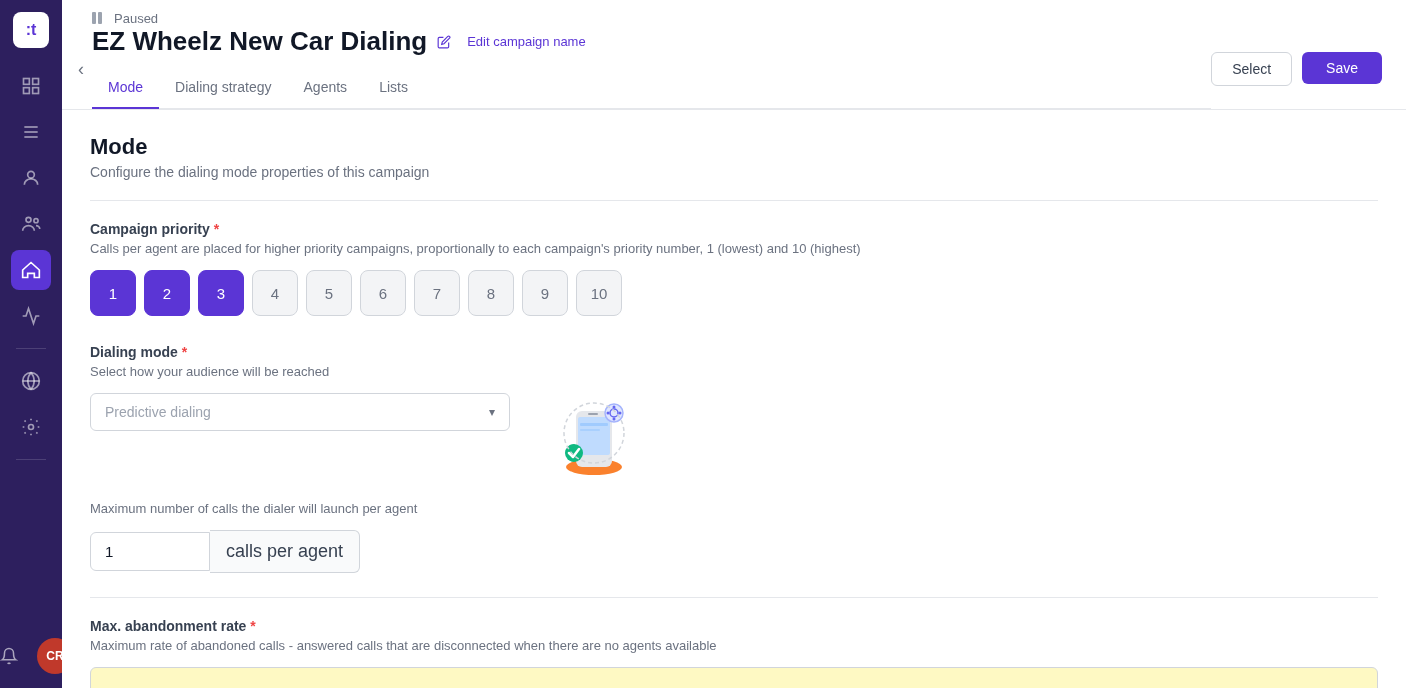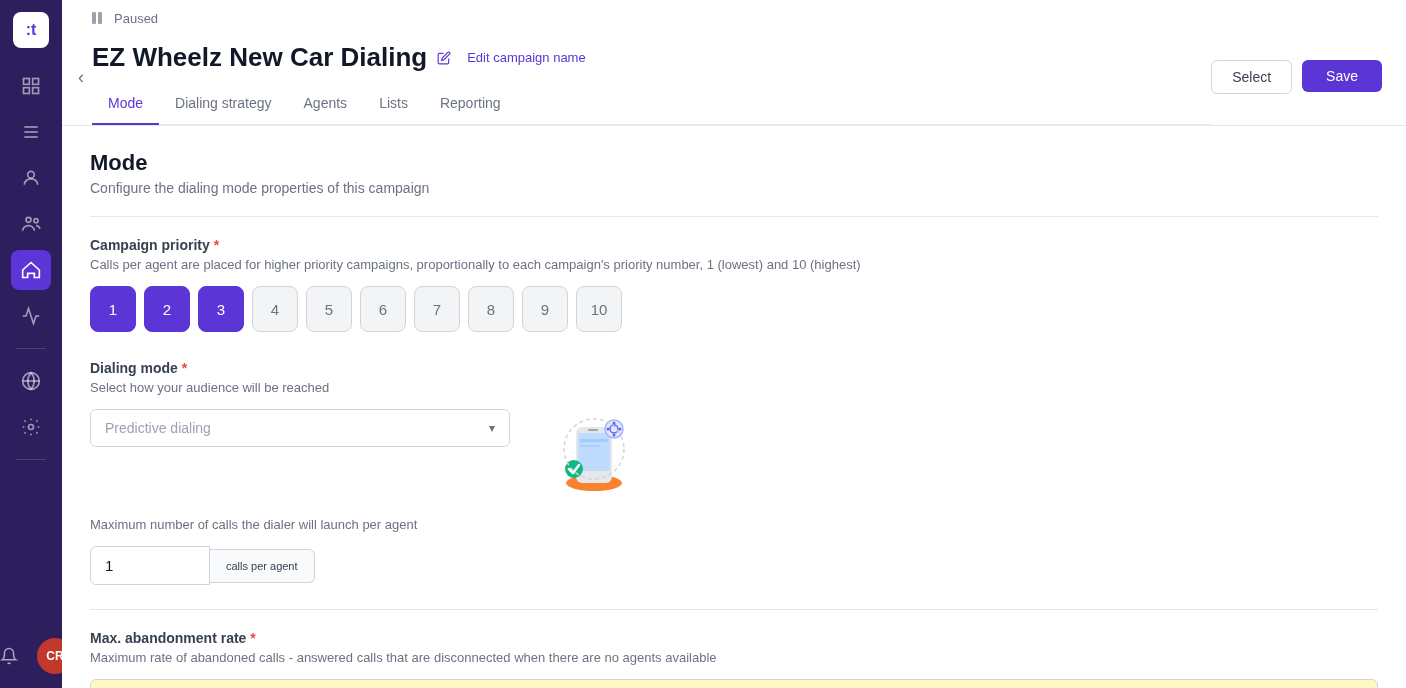--- a/index.html
+++ b/index.html
@@ -50,21 +50,21 @@
     .topbar {
       display: flex;
       align-items: center;
       padding: 10px 24px 0 16px;
       border-bottom: 1px solid #e5e7eb;
       flex-shrink: 0;
     }
     .topbar-left { flex: 1; }
     .paused-badge {
       display: flex; align-items: center; gap: 6px;
-      color: #6b7280; font-size: 13px; margin-bottom: 16px;
+      color: #6b7280; font-size: 13px; margin-bottom: 0;
     }
     .paused-icon { width: 16px; height: 16px; display: flex; align-items: center; gap: 2px; }
     .paused-bar { width: 4px; height: 12px; background: #9ca3af; border-radius: 1px; }
     .campaign-title-row { display: flex; align-items: center; gap: 10px; margin-bottom: 10px; }
     .campaign-title { font-size: 26px; font-weight: 700; color: #111827; }
     .edit-link { color: #5b35d5; font-size: 13px; display: flex; align-items: center; gap: 16px; cursor: pointer; white-space: nowrap; }
     .topbar-actions { display: flex; gap: 10px; align-items: flex-start; padding-top: 18px; }
     .btn-discard {
       padding: 8px 20px; border-radius: 6px; border: 1px solid #d1d5db;
       background: #fff; color: #374151; font-size: 14px; cursor: pointer;
@@ -124,21 +124,21 @@
     }
 
     
     .ratio-row { display: flex; align-items: center; gap: 0; }
     .ratio-input {
       width: 120px; padding: 10px 14px; border: 1px solid #d1d5db;
       border-radius: 6px 0 0 6px; font-size: 15px; color: #111827; outline: none;
     }
     .ratio-label {
       padding: 10px 16px; border: 1px solid #d1d5db; border-left: none;
-      border-radius: 0 6px 6px 0; background: #f9fafb; color: #374151; font-size: 11px;
+      border-radius: 0 6px 6px 0; background: #f9fafb; color: #374151; font-size: 18px;
     }
 
     
     .abandonment-section { margin-top: 4px; }
     .abandonment-input {
       width: 100%; padding: 10px 14px; border: 1px solid #d1d5db;
       border-radius: 6px; font-size: 14px; background: #fef9c3; outline: none;
     }
   </style>
 </head>
@@ -239,21 +239,20 @@
             </svg>
           <span>Edit campaign name</span>
         </span>
       </div>
 
       <div class="tabs" style="padding: 0; margin-left: 0;">
         <div class="tab active">Mode</div>
         <div class="tab">Dialing strategy</div>
         <div class="tab">Agents</div>
         <div class="tab">Lists</div>
-        <div class="tab">Reporting</div>
       </div>
     </div>
 
     <div class="topbar-actions">
       <button class="btn-discard">Select</button>
       <button class="btn-save">Save</button>
     </div>
   </div>
 
   <div class="content">

